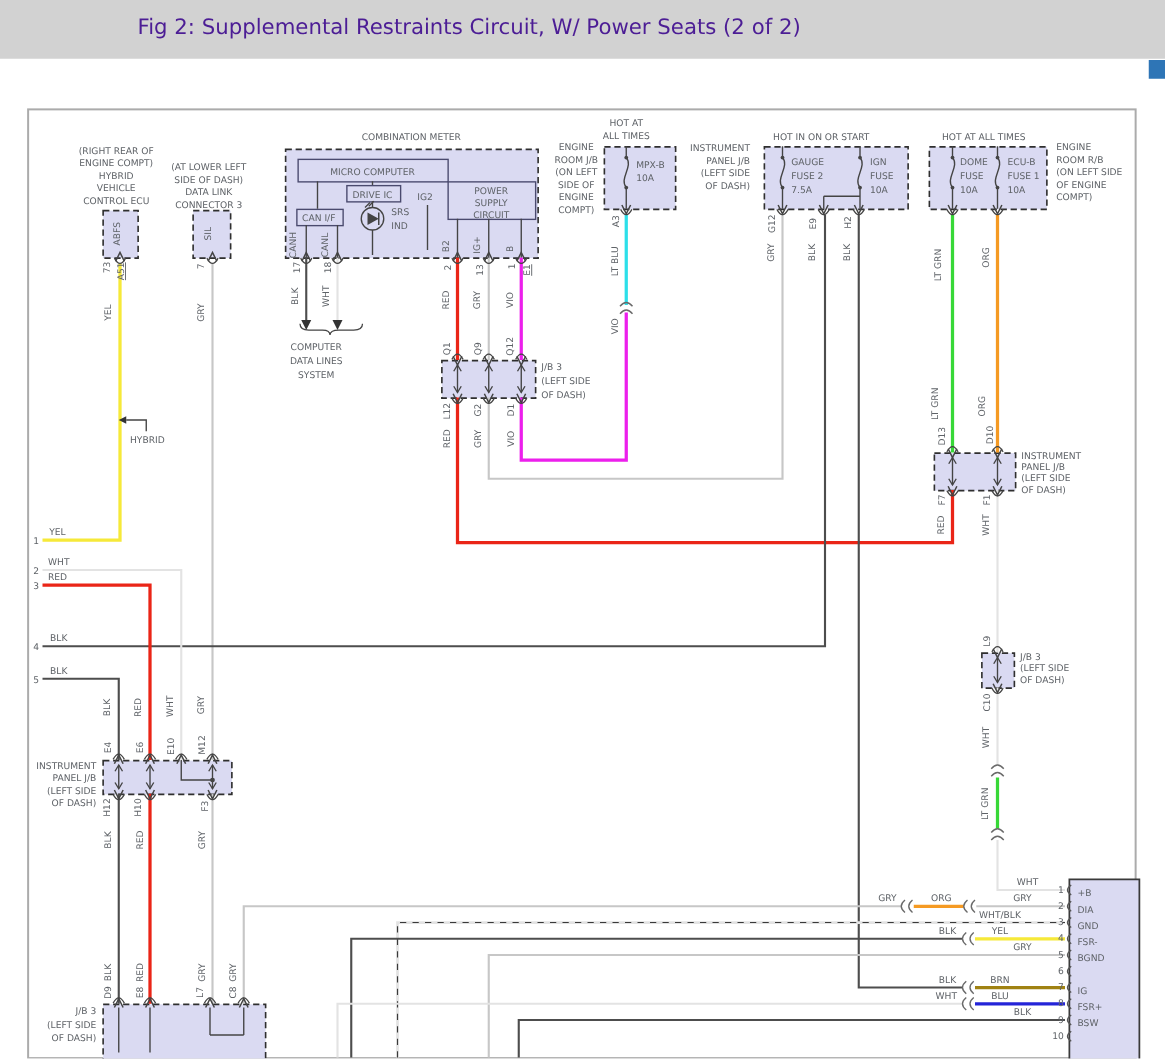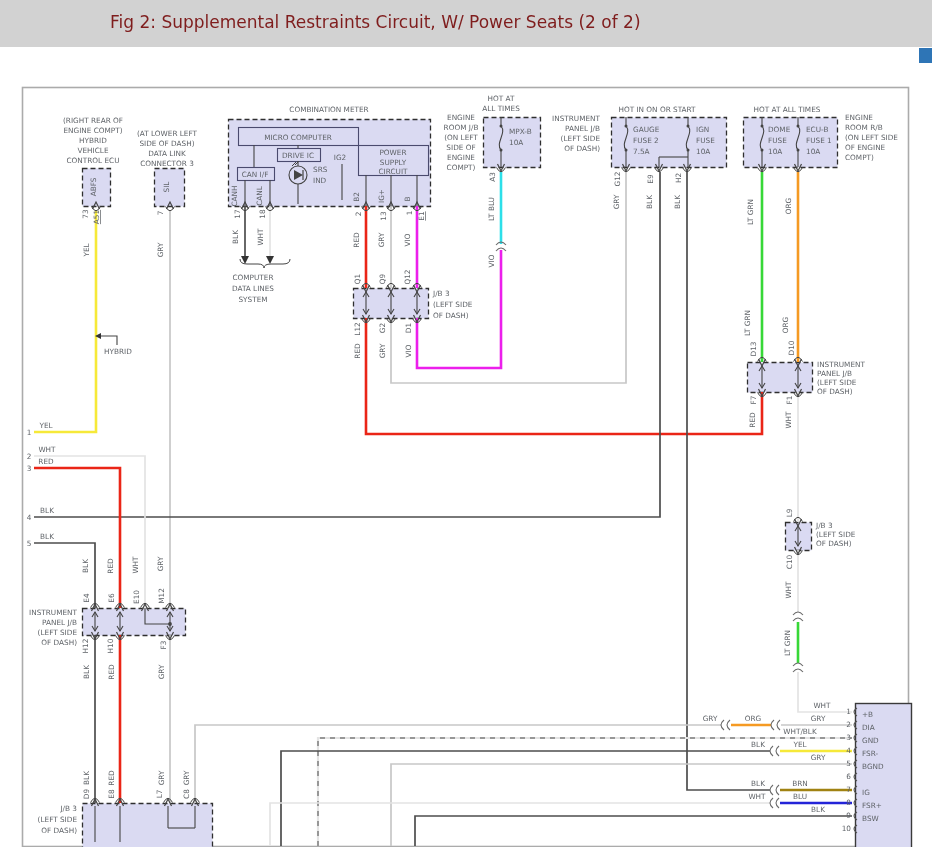--- a/index.html
+++ b/index.html
@@ -9,21 +9,21 @@
   #title{position:absolute;left:110px;top:12px;font-size:17px;letter-spacing:0px;}
   #corner-tab{position:absolute;top:48px;right:0;width:13px;height:15px;}
   svg{position:absolute;left:0;top:0;}
   svg text{font-family:"DejaVu Sans", sans-serif;}
 </style>
 </head>
 <body>
 
 <div id="stage">
   <div id="header" style="background: rgb(210, 210, 210);">
-    <div id="title" style="color: #7f1d1d;">Fig 2: Supplemental Restraints Circuit, W/ Power Seats (2 of 2)</div>
+    <div id="title" style="color: #4c1d95;">Fig 2: Supplemental Restraints Circuit, W/ Power Seats (2 of 2)</div>
   </div>
   <div id="corner-tab" style="background: rgb(46, 117, 182);"></div>
 <svg width="932" height="847" viewBox="0 0 932 847">
       <rect x="22.5" y="87.5" width="886" height="759" fill="none" stroke="#ababab" stroke-width="1.6"></rect>
       <rect x="82.5" y="168.5" width="28" height="38" fill="#dadaf2" stroke="#2f2f2f" stroke-width="1.3" stroke-dasharray="5,3"></rect>
       <rect x="154.5" y="168.5" width="30" height="38" fill="#dadaf2" stroke="#2f2f2f" stroke-width="1.3" stroke-dasharray="5,3"></rect>
       <rect x="228.5" y="119.5" width="202" height="87" fill="#dadaf2" stroke="#2f2f2f" stroke-width="1.3" stroke-dasharray="5,3"></rect>
       <rect x="353.5" y="288.5" width="75" height="30" fill="#dadaf2" stroke="#2f2f2f" stroke-width="1.3" stroke-dasharray="5,3"></rect>
       <rect x="483.5" y="117.5" width="57" height="50" fill="#dadaf2" stroke="#2f2f2f" stroke-width="1.3" stroke-dasharray="5,3"></rect>
       <rect x="611.5" y="117.5" width="115" height="50" fill="#dadaf2" stroke="#2f2f2f" stroke-width="1.3" stroke-dasharray="5,3"></rect>

